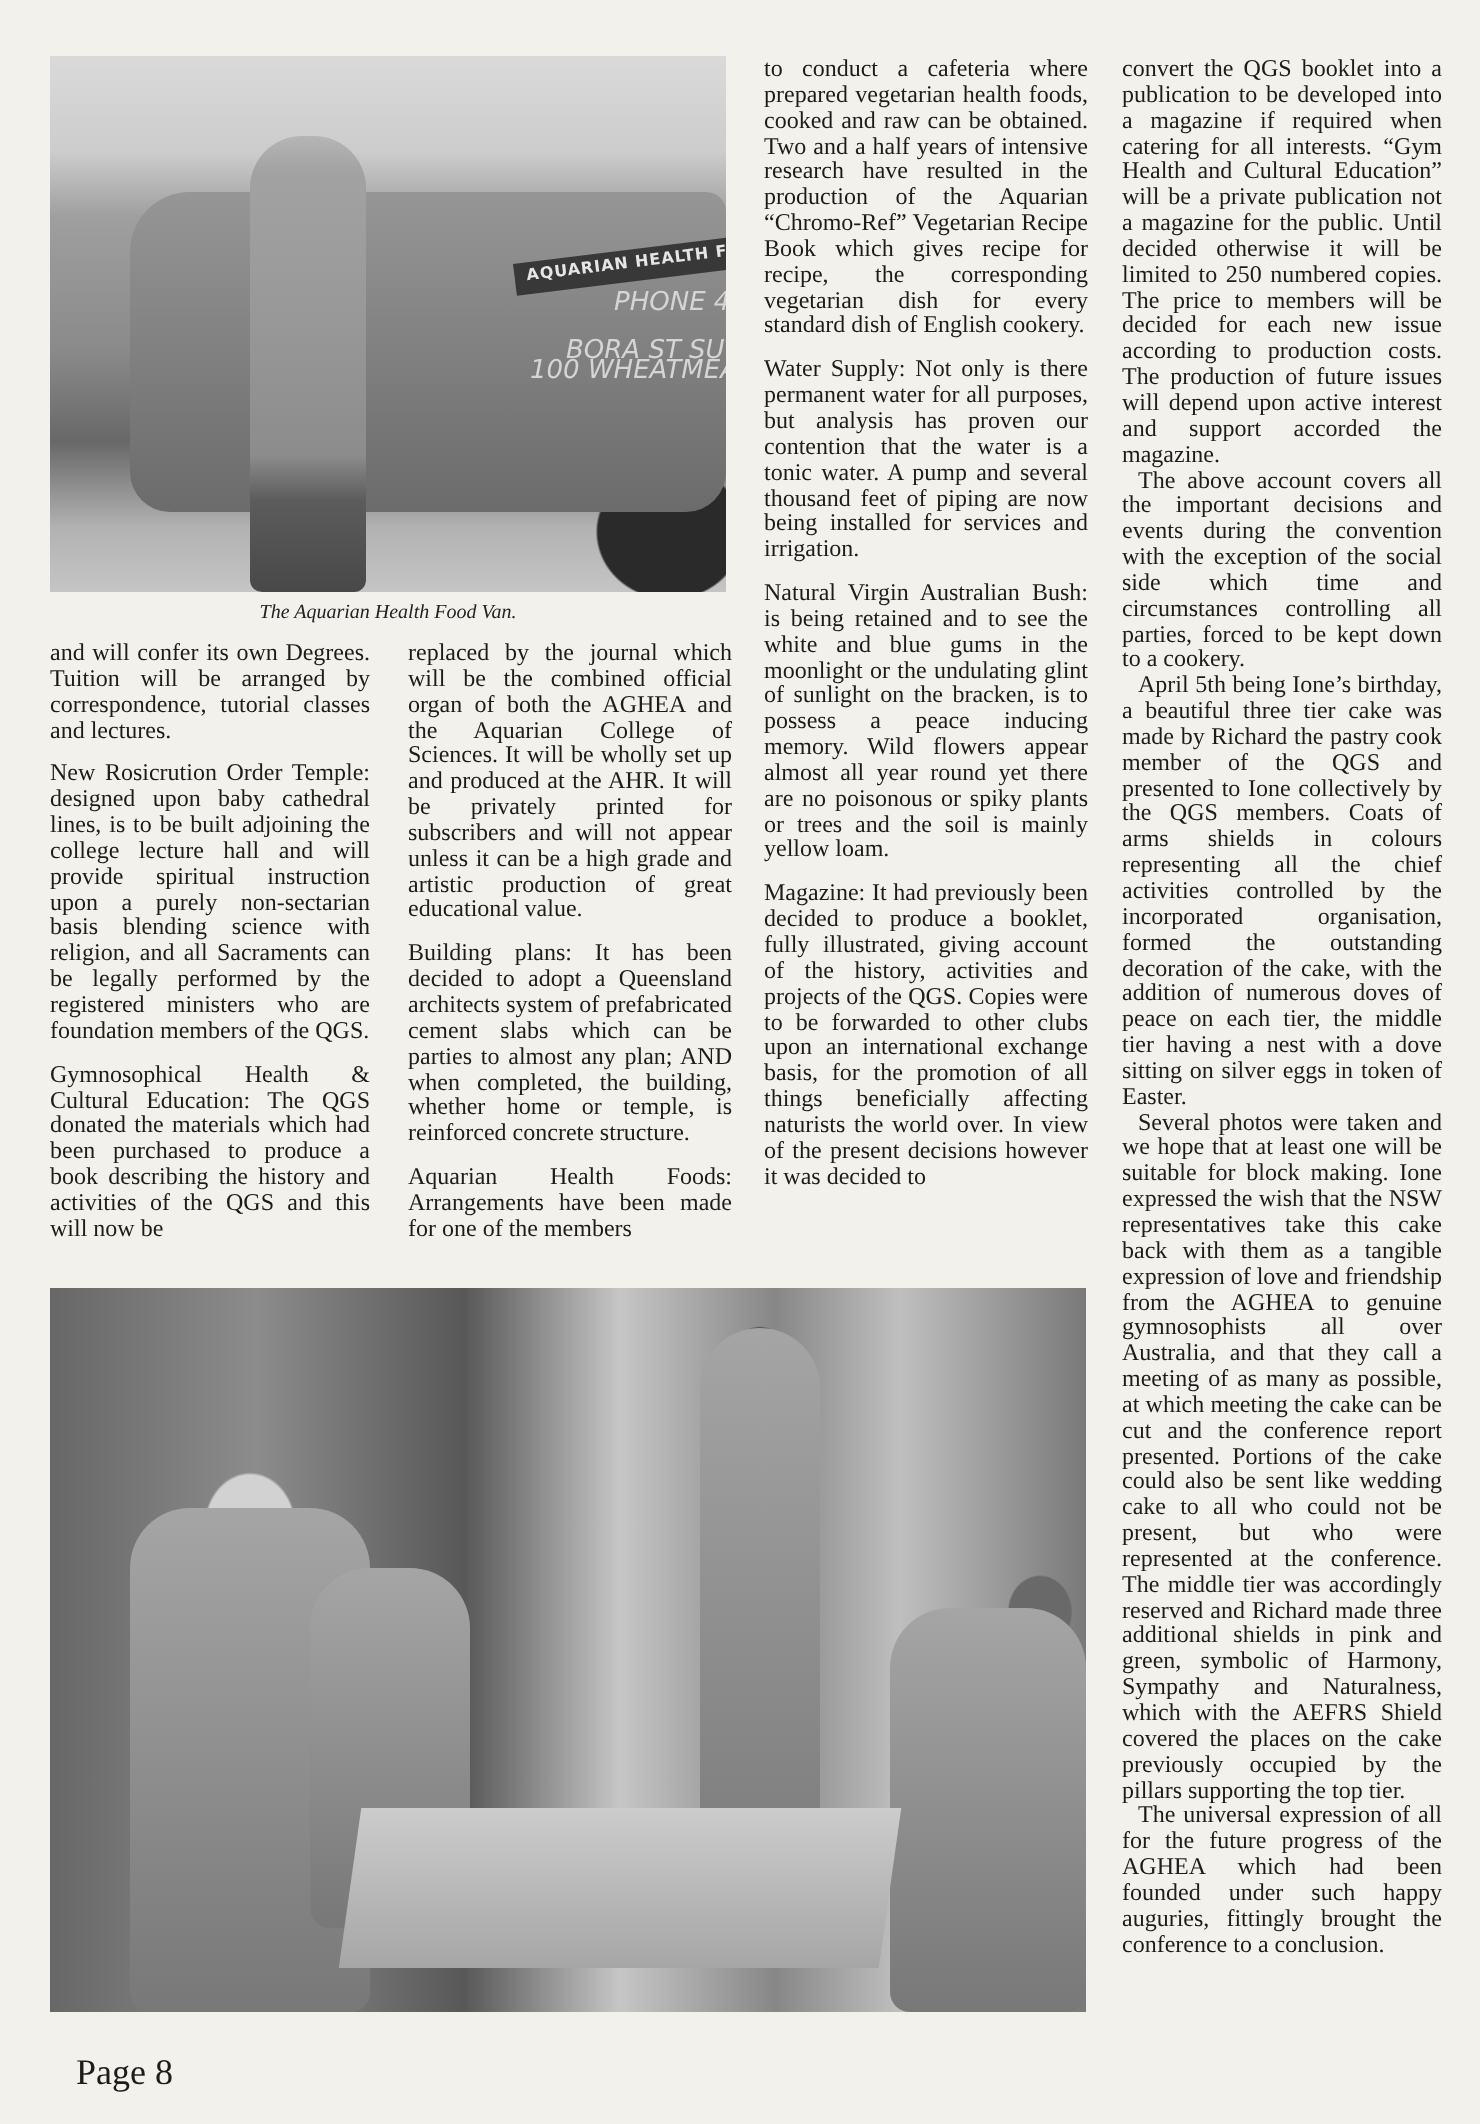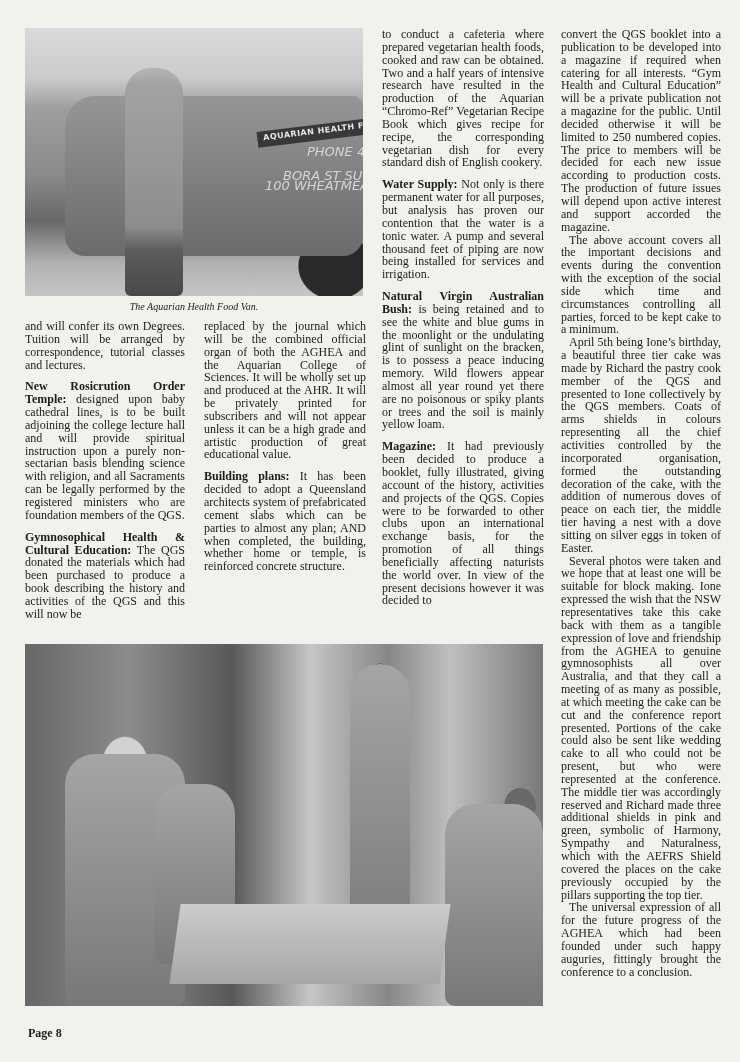--- a/index.html
+++ b/index.html
@@ -70,24 +70,24 @@
   .col {
     position: absolute;
     font-size: 12px;
     line-height: 12.85px;
     text-align: justify;
     hyphens: none;
   }
   .col p { margin-bottom: 9px; }
   .col p.tight { margin-bottom: 0; }
   .col p.indent { text-indent: 8px; }
-  .col b { font-weight: bold; }
+  .col b { font-weight: normal; }
   .page-num {
-    position: absolute; left: 28px; top: 1026px;
-    font-size: 12px; font-weight: bold;
+    position: absolute; left: 38px; top: 1026px;
+    font-size: 18px; font-weight: normal;
   }
 </style>
 </head>
 <body>
 
 <div class="page">
 
   <div class="photo photo-van">
     <div class="van-body"></div>
     <div class="man"></div>
@@ -100,32 +100,33 @@
 
   <div class="col" style="left:25px; top:320px; width:160px;">
     <p>and will confer its own Degrees. Tuition will be arranged by correspondence, tutorial classes and lectures.</p>
     <p><b>New Rosicrution Order Temple:</b><span> designed upon baby cathedral lines, is to be built adjoining the college lecture hall and will provide spiritual instruction upon a purely non-sectarian basis blending science with religion, and all Sacraments can be legally performed by the registered ministers who are foundation members of the QGS.</span></p>
     <p class="tight"><b>Gymnosophical Health &amp; Cultural Education:</b><span> The QGS donated the materials which had been purchased to produce a book describing the history and activities of the QGS and this will now be</span></p>
   </div>
 
   <div class="col" style="left:204px; top:320px; width:162px;">
     <p>replaced by the journal which will be the combined official organ of both the AGHEA and the Aquarian College of Sciences. It will be wholly set up and produced at the AHR. It will be privately printed for subscribers and will not appear unless it can be a high grade and artistic production of great educational value.</p>
     <p><b>Building plans:</b><span> It has been decided to adopt a Queensland architects system of prefabricated cement slabs which can be parties to almost any plan; AND when completed, the building, whether home or temple, is reinforced concrete structure.</span></p>
+    <p class="tight"><b>Aquarian Health Foods:</b><span> Arrangements have been made for one of the members</span></p>
   </div>
 
   <div class="col" style="left:382px; top:28px; width:162px;">
     <p>to conduct a cafeteria where prepared vegetarian health foods, cooked and raw can be obtained. Two and a half years of intensive research have resulted in the production of the Aquarian “Chromo-Ref” Vegetarian Recipe Book which gives recipe for recipe, the corresponding vegetarian dish for every standard dish of English cookery.</p>
     <p><b>Water Supply:</b><span> Not only is there permanent water for all purposes, but analysis has proven our contention that the water is a tonic water. A pump and several thousand feet of piping are now being installed for services and irrigation.</span></p>
     <p><b>Natural Virgin Australian Bush:</b><span> is being retained and to see the white and blue gums in the moonlight or the undulating glint of sunlight on the bracken, is to possess a peace inducing memory. Wild flowers appear almost all year round yet there are no poisonous or spiky plants or trees and the soil is mainly yellow loam.</span></p>
     <p class="tight"><b>Magazine:</b><span> It had previously been decided to produce a booklet, fully illustrated, giving account of the history, activities and projects of the QGS. Copies were to be forwarded to other clubs upon an international exchange basis, for the promotion of all things beneficially affecting naturists the world over. In view of the present decisions however it was decided to</span></p>
   </div>
 
   <div class="col" style="left:561px; top:28px; width:160px;">
     <p class="tight">convert the QGS booklet into a publication to be developed into a magazine if required when catering for all interests. “Gym Health and Cultural Education” will be a private publication not a magazine for the public. Until decided otherwise it will be limited to 250 numbered copies. The price to members will be decided for each new issue according to production costs. The production of future issues will depend upon active interest and support accorded the magazine.</p>
-    <p class="tight indent">The above account covers all the important decisions and events during the convention with the exception of the social side which time and circumstances controlling all parties, forced to be kept cake to a minimum.</p>
+    <p class="tight indent">The above account covers all the important decisions and events during the convention with the exception of the social side which time and circumstances controlling all parties, forced to be kept down to a cookery.</p>
     <p class="tight indent">April 5th being Ione’s birthday, a beautiful three tier cake was made by Richard the pastry cook member of the QGS and presented to Ione collectively by the QGS members. Coats of arms shields in colours representing all the chief activities controlled by the incorporated organisation, formed the outstanding decoration of the cake, with the addition of numerous doves of peace on each tier, the middle tier having a nest with a dove sitting on silver eggs in token of Easter.</p>
     <p class="tight indent">Several photos were taken and we hope that at least one will be suitable for block making. Ione expressed the wish that the NSW representatives take this cake back with them as a tangible expression of love and friendship from the AGHEA to genuine gymnosophists all over Australia, and that they call a meeting of as many as possible, at which meeting the cake can be cut and the conference report presented. Portions of the cake could also be sent like wedding cake to all who could not be present, but who were represented at the conference. The middle tier was accordingly reserved and Richard made three additional shields in pink and green, symbolic of Harmony, Sympathy and Naturalness, which with the AEFRS Shield covered the places on the cake previously occupied by the pillars supporting the top tier.</p>
     <p class="tight indent">The universal expression of all for the future progress of the AGHEA which had been founded under such happy auguries, fittingly brought the conference to a conclusion.</p>
   </div>
 
   <div class="photo photo-relax">
     <div class="fig" style="left:40px; top:110px; width:120px; height:252px;"></div>
     <div class="fig" style="left:130px; top:140px; width:80px; height:180px;"></div>
     <div class="fig" style="left:325px; top:20px; width:60px; height:300px;"></div>
     <div class="fig" style="left:420px; top:160px; width:98px; height:202px;"></div>

